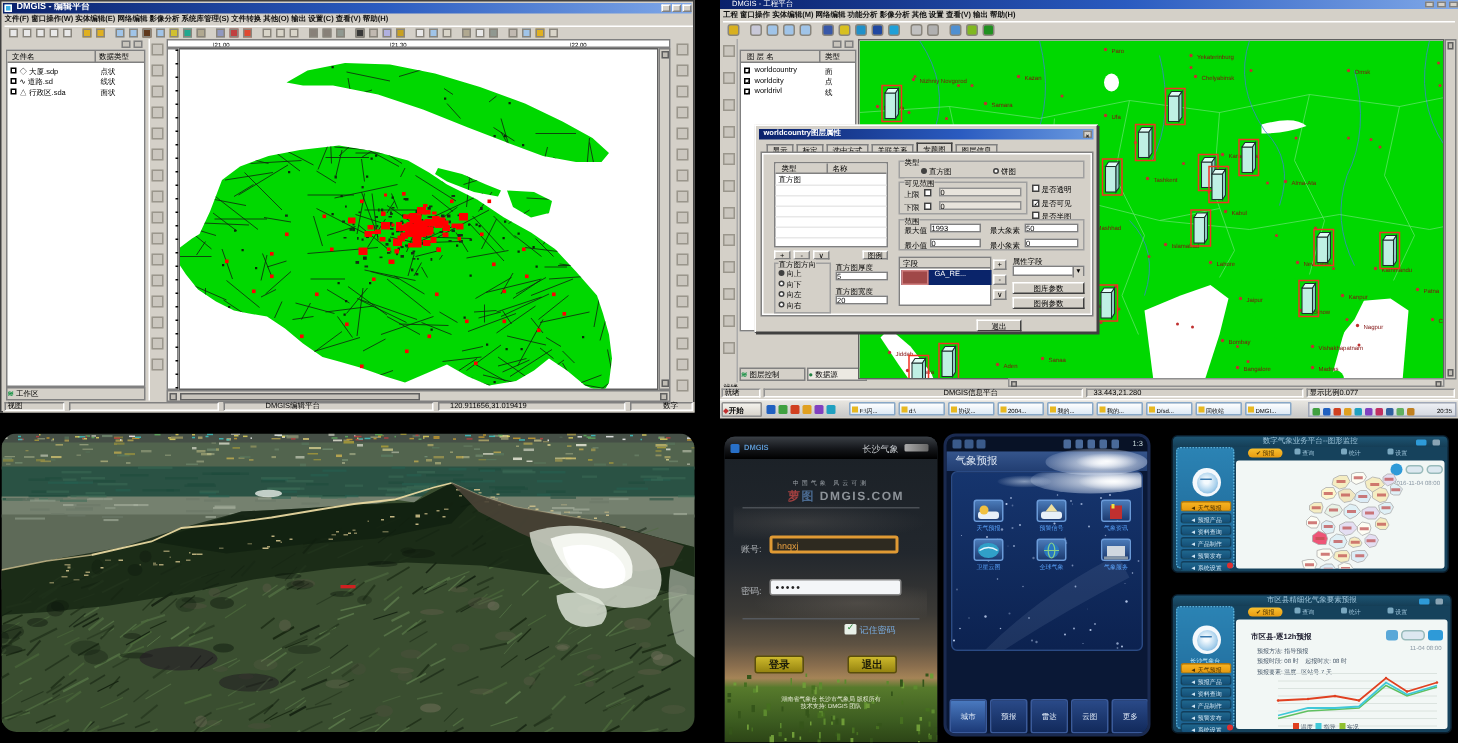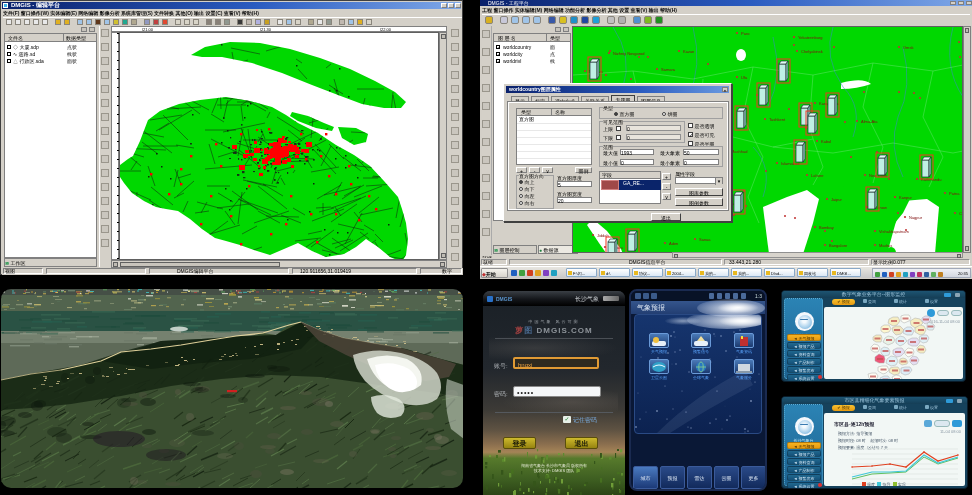--- a/index.html
+++ b/index.html
@@ -2266,21 +2266,21 @@
       <rect x="21" y="9" width="1.4" height="4.5" fill="#6f9c38"></rect>
       <rect x="132" y="5" width="1.1" height="4.9" fill="#35551a"></rect>
     </svg>
     <div style="position:absolute;left:0;top:0;width:100%;height:15px;background:linear-gradient(#3a3f45,#14161a 55%,#000);">
       <span style="position:absolute;left:4px;top:5px;width:6px;height:6px;background:#2870c8;border-radius:1px;"></span>
       <span style="position:absolute;left:13px;top:5px;font-size:5px;color:#5a94cc;font-weight:bold;">DMGIS</span>
       <span style="position:absolute;right:26px;top:4px;font-size:6px;color:#c8ccd0;">长沙气象</span>
       <span style="position:absolute;right:6px;top:5px;width:16px;height:5px;background:linear-gradient(90deg,#aaa,#666);border-radius:1px;"></span>
     </div>
     <div style="position:absolute;left:0;top:28px;width:100%;text-align:center;font-size:4px;color:#9aa0a6;letter-spacing:2px;">中国气象 风云可测</div>
-    <div style="position:absolute;left:0;top:34px;width:100%;text-align:center;font-size:8px;color:#8d9399;font-weight:bold;letter-spacing:1px;"><span style="color:#a04040;">萝</span><span style="color:#4a6a90;">图</span> DMGIS.COM</div>
+    <div style="position:absolute;left:10px;top:34px;width:100%;text-align:center;font-size:8px;color:#8d9399;font-weight:bold;letter-spacing:1px;"><span style="color:#a04040;">萝</span><span style="color:#4a6a90;">图</span> DMGIS.COM</div>
     <div style="position:absolute;left:12px;top:47px;width:118px;height:1px;background:#4a4f55;"></div>
     <div style="position:absolute;left:11px;top:71px;font-size:6px;color:#b0b4b8;">账号:</div>
     <div style="position:absolute;left:30px;top:66px;width:86px;height:12px;background:#2e2a20;border:2px solid #e09a34;border-radius:2px;font-size:6px;line-height:12px;color:#e8a040;padding-left:3px;">hnqxj</div>
     <div style="position:absolute;left:11px;top:99px;font-size:6px;color:#b0b4b8;">密码:</div>
     <div style="position:absolute;left:30px;top:95px;width:88px;height:11px;background:#f4f6f8;border:1px solid #888;border-radius:2px;font-size:7px;line-height:11px;color:#222;padding-left:3px;letter-spacing:1px;">•••••</div>
     <div style="position:absolute;left:12px;top:121px;width:118px;height:1px;background:#55595e;"></div>
     <div style="position:absolute;left:80px;top:125px;width:8px;height:7px;background:#e8f0e8;border-radius:1px;color:#208030;font-size:6px;line-height:7px;text-align:center;">✓</div>
     <span style="position:absolute;left:90px;top:125px;font-size:6px;color:#78aadc;">记住密码</span>
     <div style="position:absolute;left:20px;top:146px;width:33px;height:12px;background:linear-gradient(#cdb92c,#968410);border:1px solid #5a4e0c;border-radius:2px;font-size:7px;line-height:12px;text-align:center;color:#1a1a08;font-weight:bold;">登录</div>
     <div style="position:absolute;left:82px;top:146px;width:33px;height:12px;background:linear-gradient(#cdb92c,#968410);border:1px solid #5a4e0c;border-radius:2px;font-size:7px;line-height:12px;text-align:center;color:#1a1a08;font-weight:bold;">退出</div>

